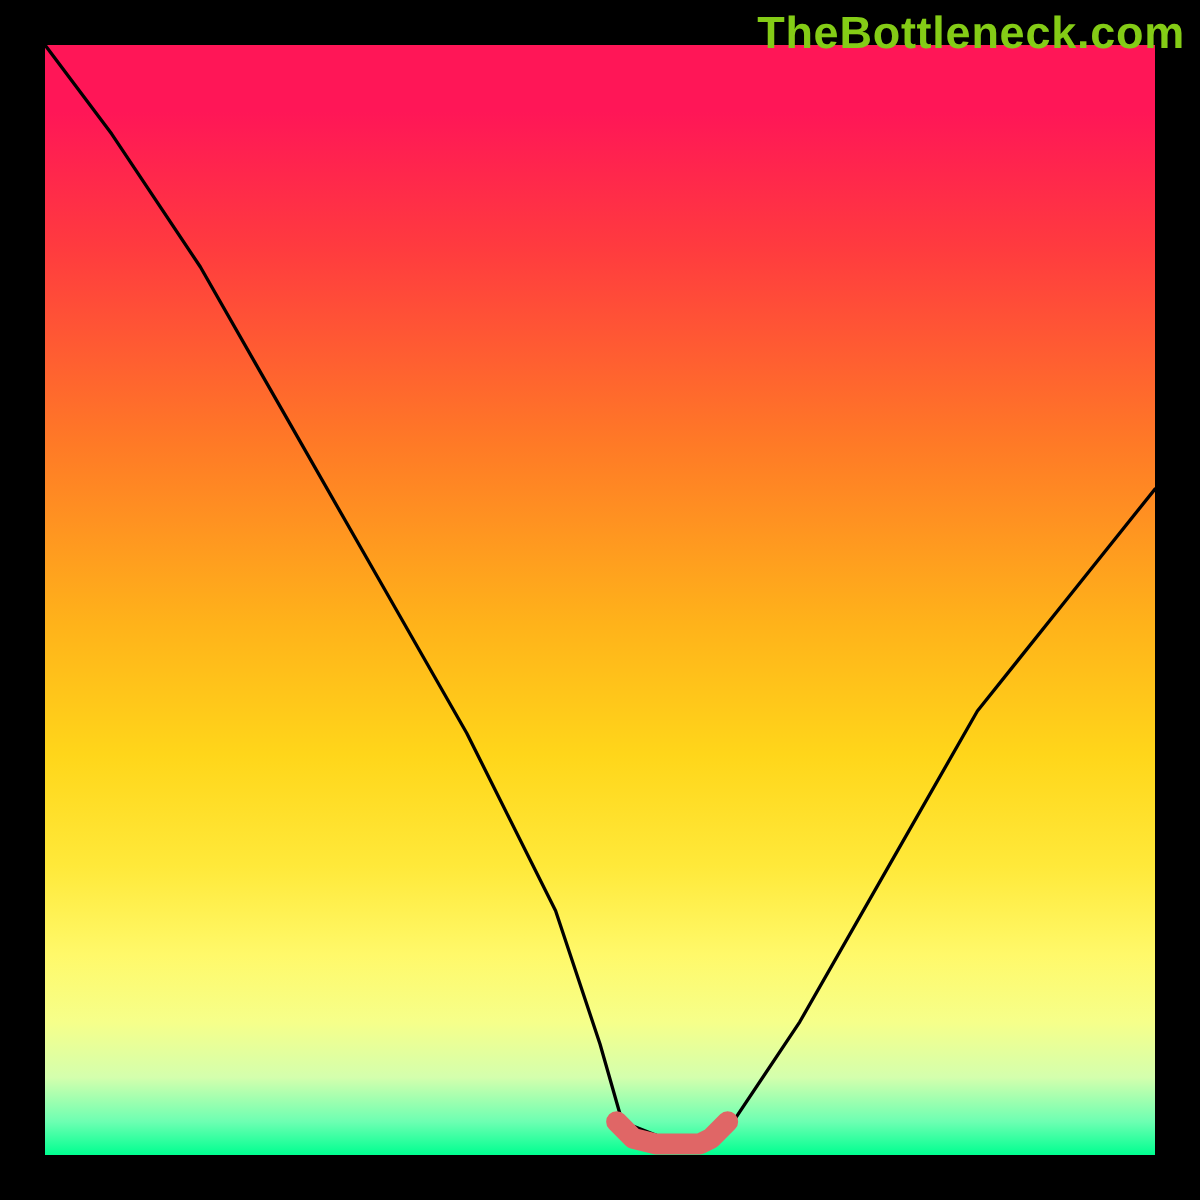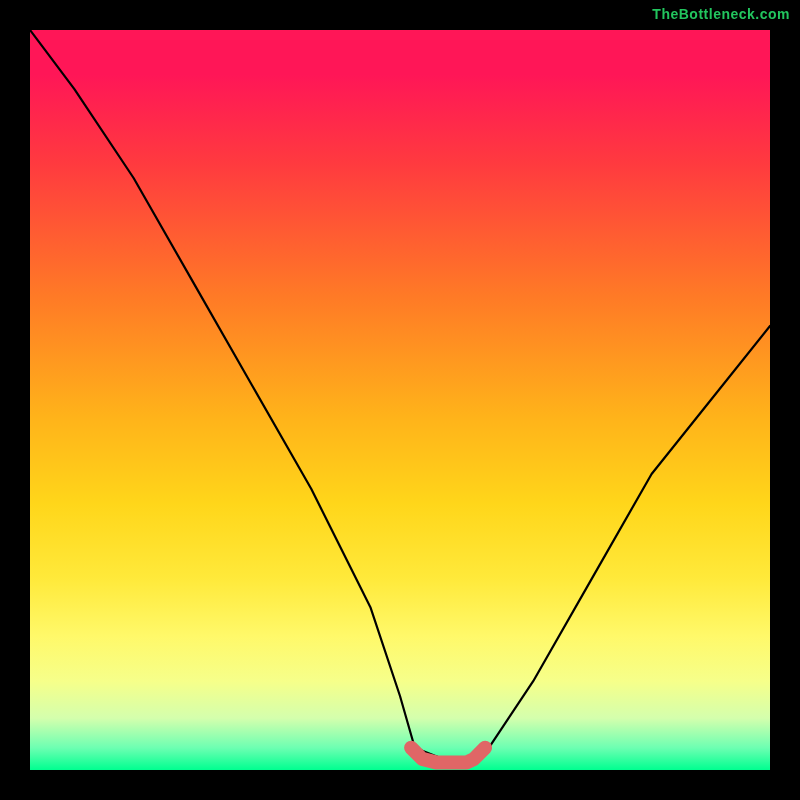--- a/index.html
+++ b/index.html
@@ -36,23 +36,23 @@
       #f6ff8a 88%,
       #d4ffad 93%,
       #6dffb2 97%,
       #00ff90 100%);
   }
   .watermark {
     position: absolute;
     top: 6px;
     right: 10px;
     font-family: Arial, Helvetica, sans-serif;
-    font-size: 14px;
+    font-size: 30px;
     font-weight: bold;
-    color: #22c55e;
+    color: #84cc16;
     letter-spacing: 0.5px;
     user-select: none;
   }
   svg.overlay {
     position: absolute;
     left: 0;
     top: 0;
     width: 740px;
     height: 740px;
   }

